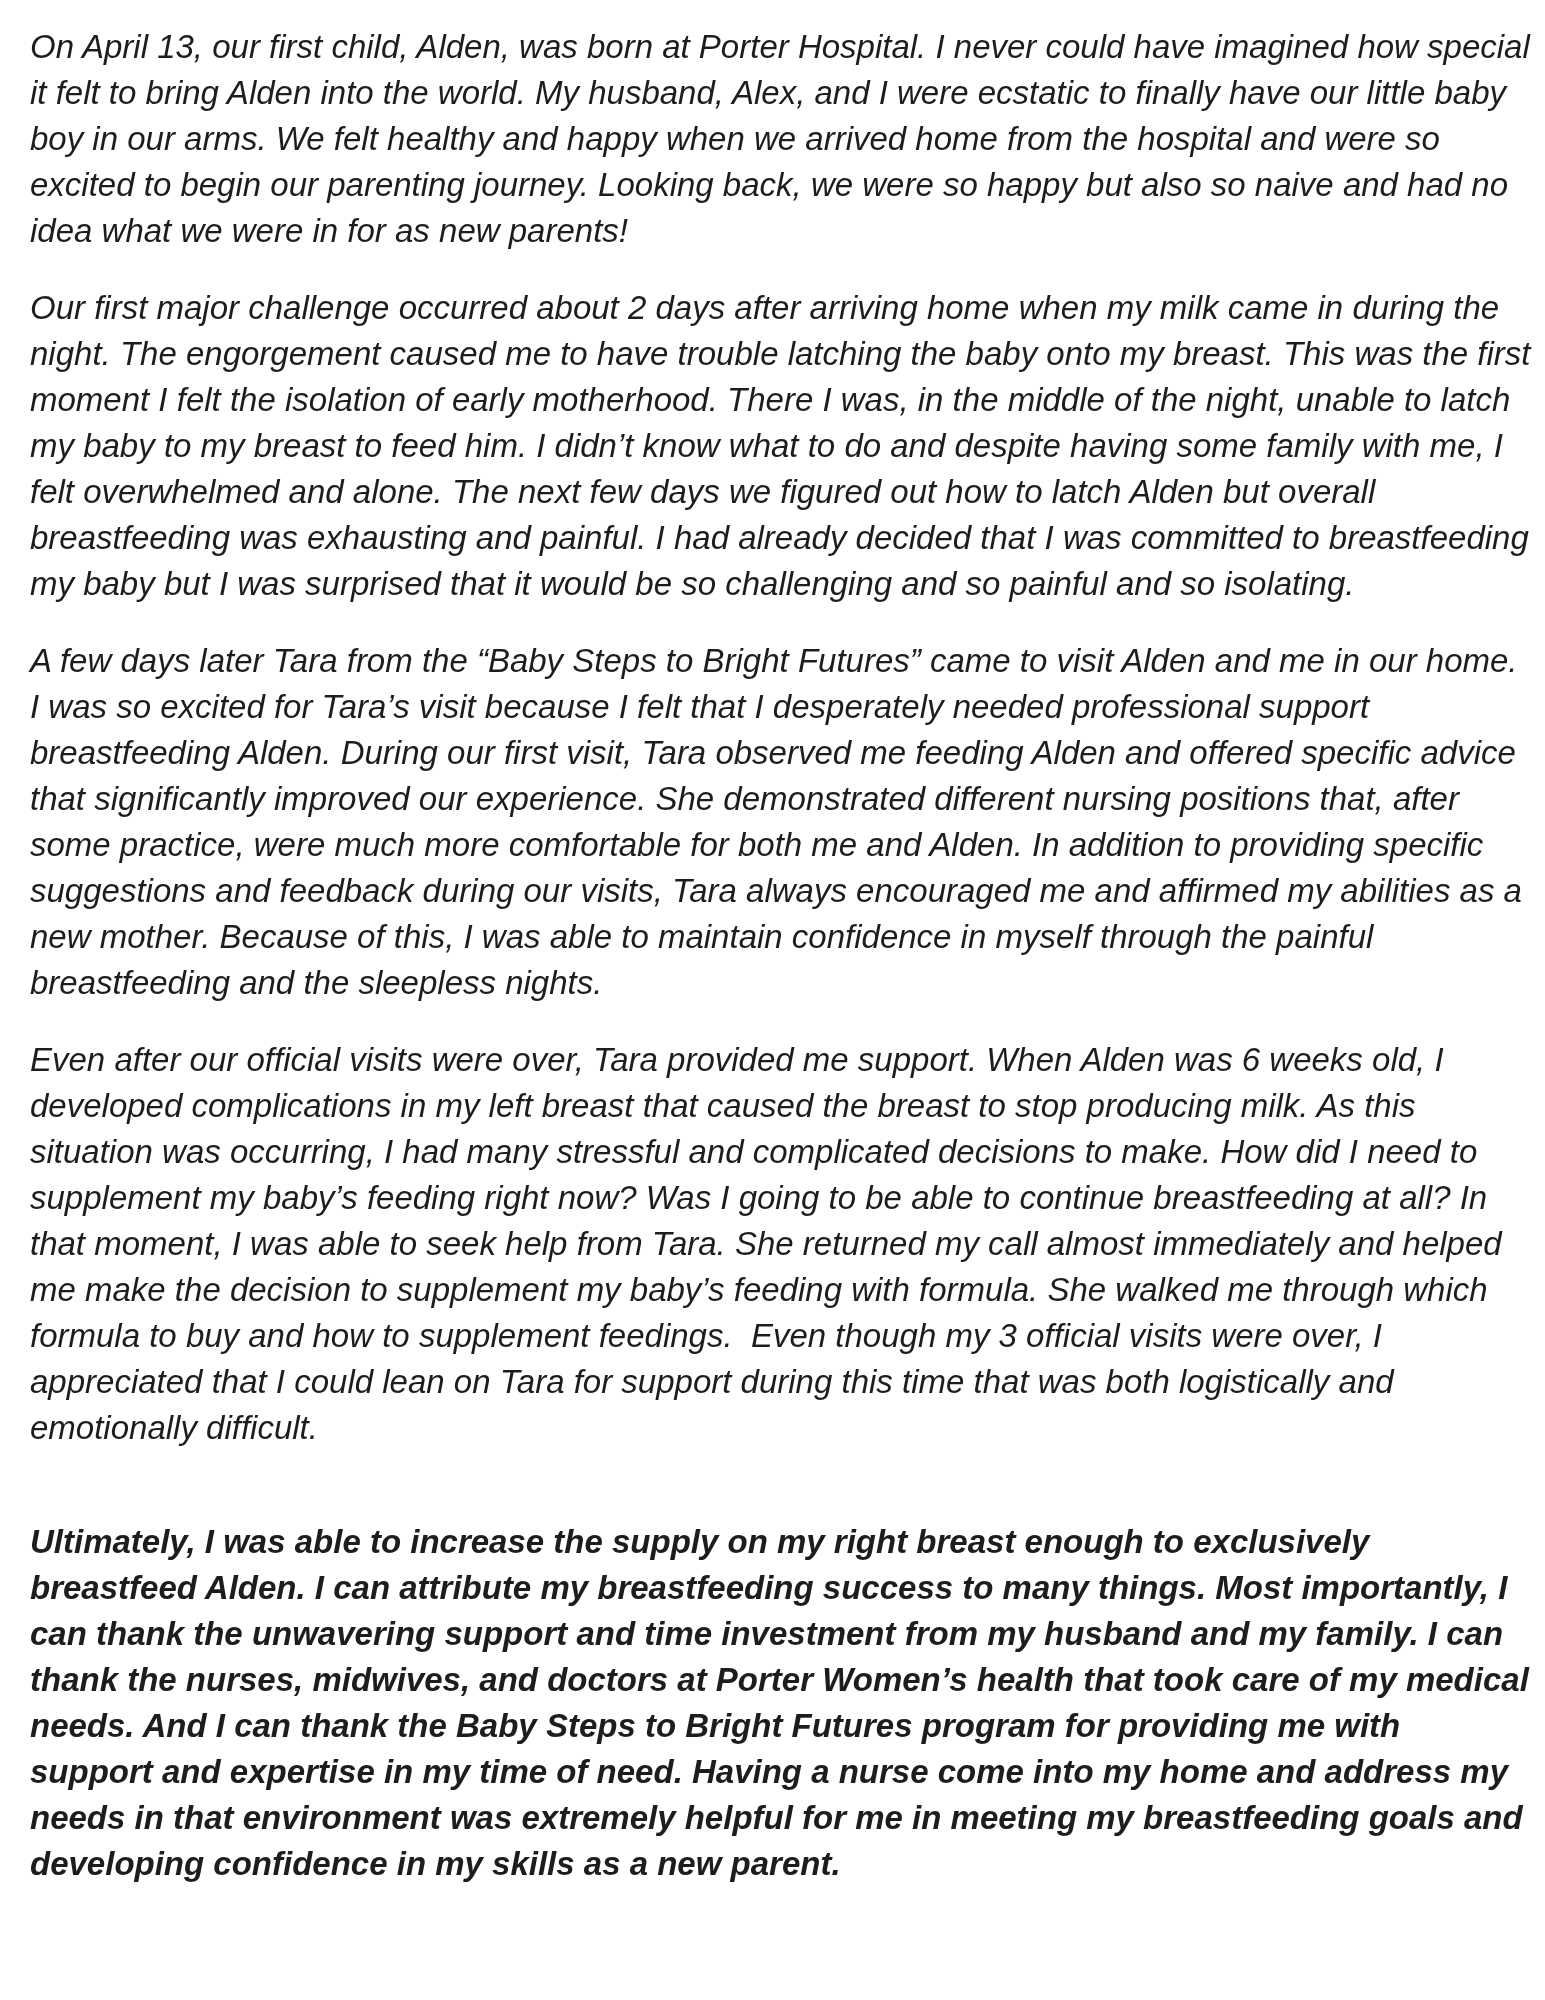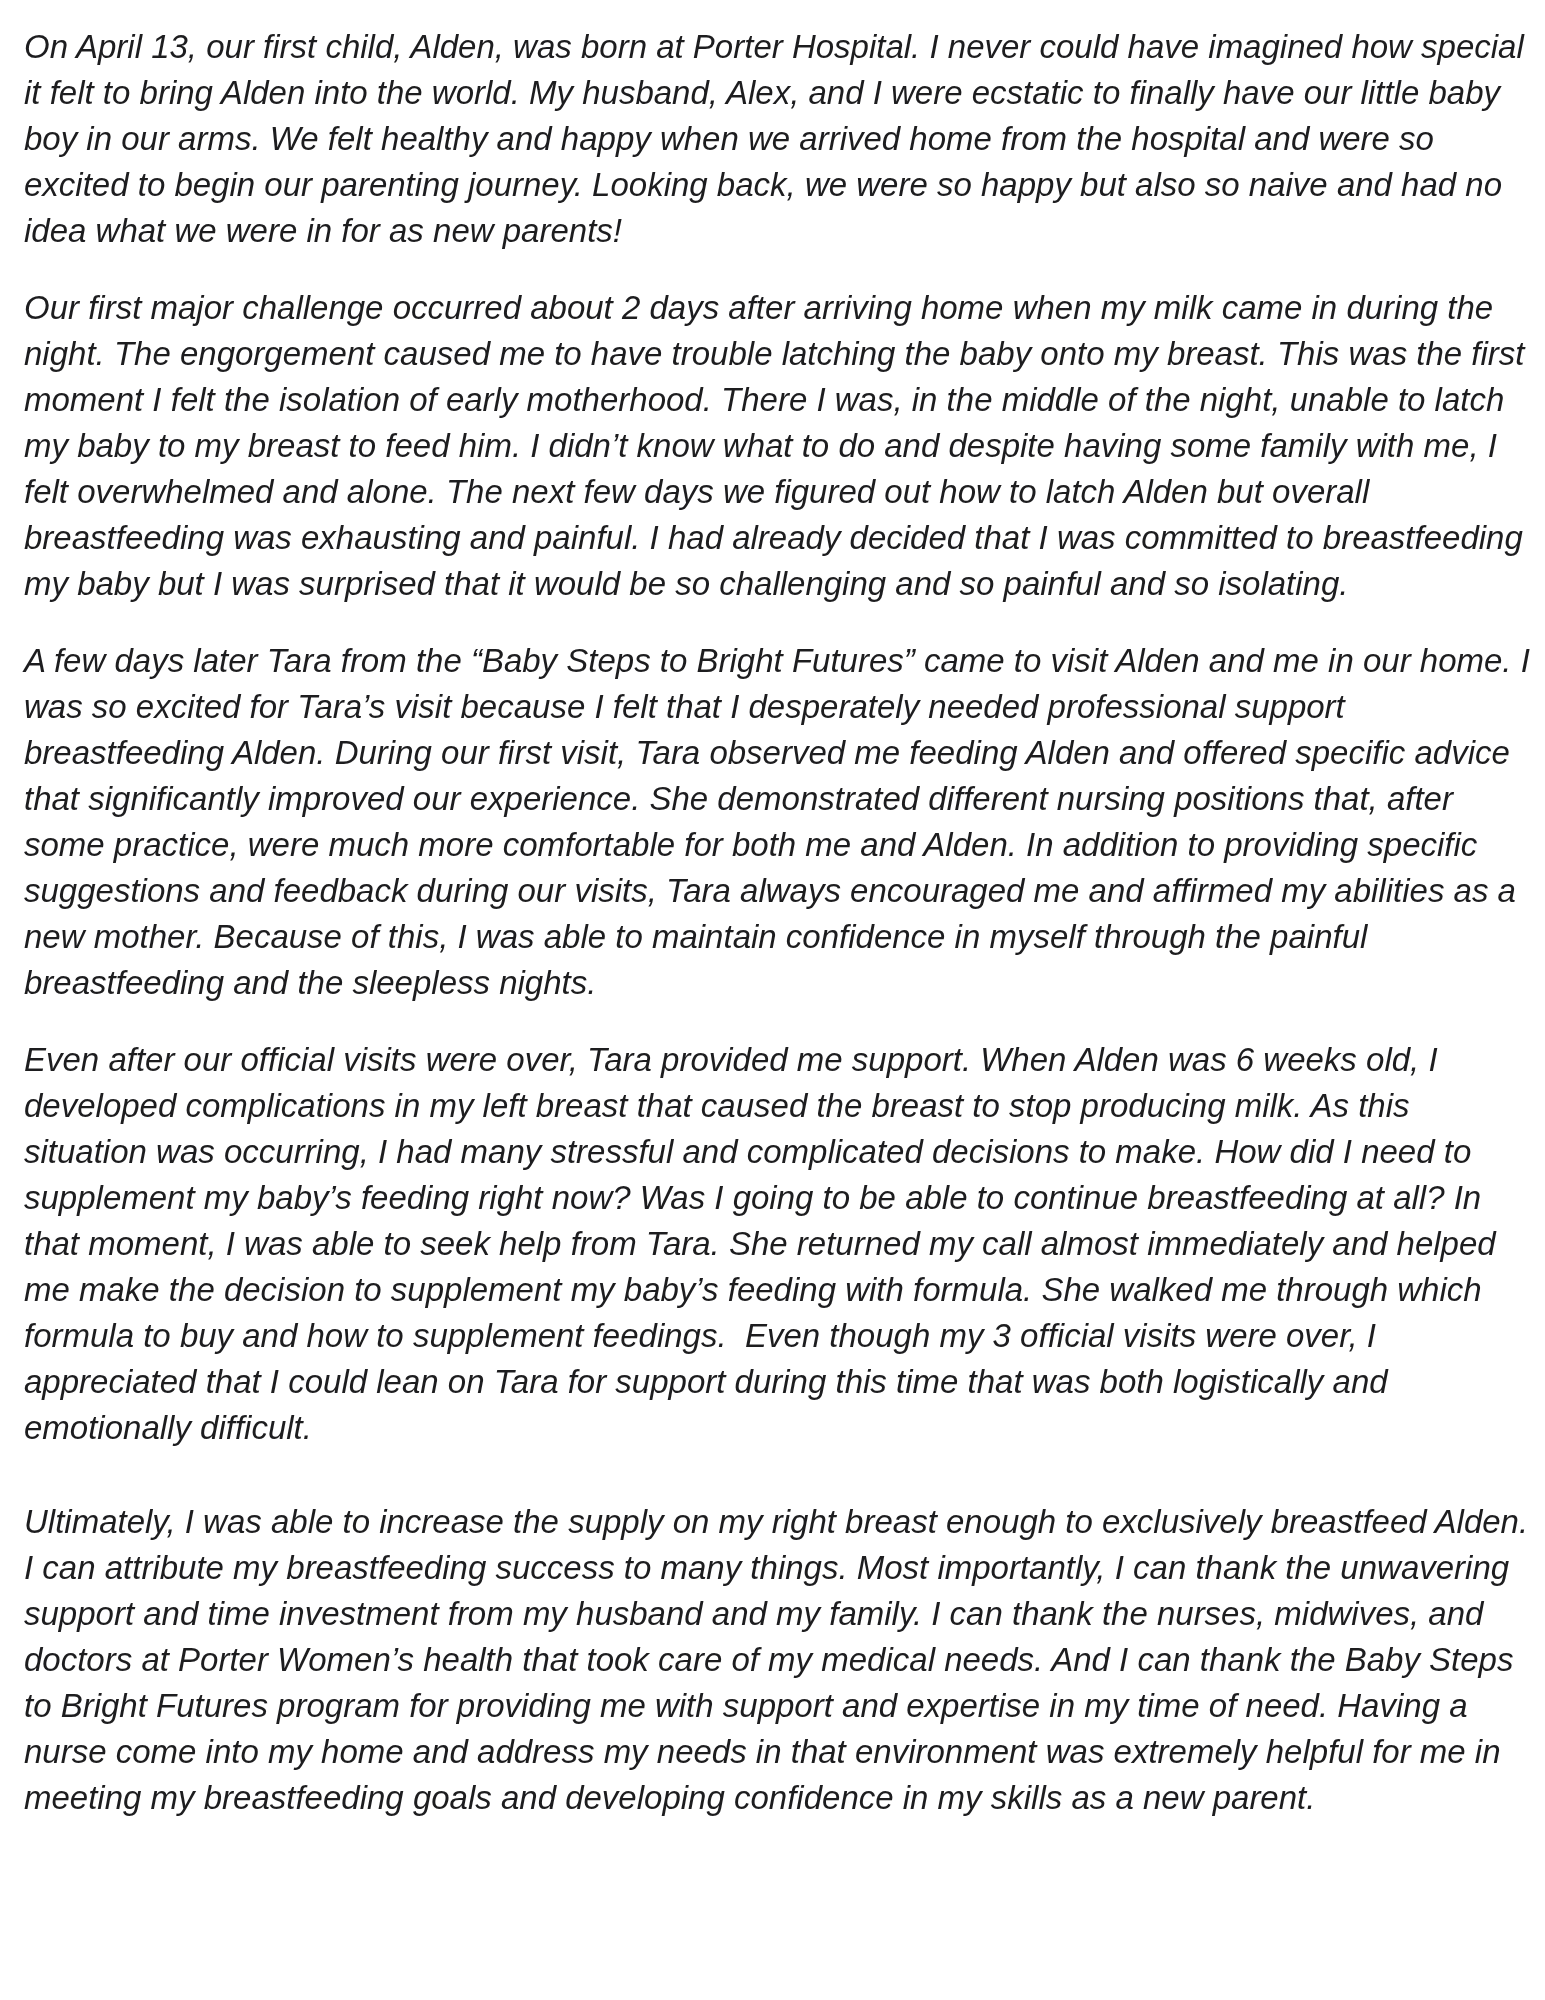--- a/index.html
+++ b/index.html
@@ -6,39 +6,40 @@
     margin: 0;
     padding: 0;
     background: #ffffff;
   }
   .page {
     position: relative;
     width: 1545px;
     height: 2000px;
     background: #ffffff;
     box-sizing: border-box;
-    padding: 24px 14px 0 24px;
+    padding: 24px 14px 0 30px;
     overflow: hidden;
   }
   .doc {
     font-family: "Liberation Sans", sans-serif;
     font-style: italic;
     font-weight: 400;
     font-size: 33px;
     line-height: 46px;
     color: #1d1d1f;
     letter-spacing: 0px;
   }
   .doc p {
     margin: 0 0 31px 0;
     white-space: pre-wrap;
     text-align: left;
   }
   .doc p.extra-gap {
-    margin-top: 48px;
+    margin-top: 68px;
+    font-weight: bold;
   }
 </style>
 </head>
 <body>
 
 <div class="page">
   <article class="doc">
     <p>On April 13, our first child, Alden, was born at Porter Hospital. I never could have imagined how special it felt to bring Alden into the world. My husband, Alex, and I were ecstatic to finally have our little baby boy in our arms. We felt healthy and happy when we arrived home from the hospital and were so excited to begin our parenting journey. Looking back, we were so happy but also so naive and had no idea what we were in for as new parents!</p>
     <p>Our first major challenge occurred about 2 days after arriving home when my milk came in during the night. The engorgement caused me to have trouble latching the baby onto my breast. This was the first moment I felt the isolation of early motherhood. There I was, in the middle of the night, unable to latch my baby to my breast to feed him. I didn’t know what to do and despite having some family with me, I felt overwhelmed and alone. The next few days we figured out how to latch Alden but overall breastfeeding was exhausting and painful. I had already decided that I was committed to breastfeeding my baby but I was surprised that it would be so challenging and so painful and so isolating.</p>
     <p>A few days later Tara from the “Baby Steps to Bright Futures” came to visit Alden and me in our home. I was so excited for Tara’s visit because I felt that I desperately needed professional support breastfeeding Alden. During our first visit, Tara observed me feeding Alden and offered specific advice that significantly improved our experience. She demonstrated different nursing positions that, after some practice, were much more comfortable for both me and Alden. In addition to providing specific suggestions and feedback during our visits, Tara always encouraged me and affirmed my abilities as a new mother. Because of this, I was able to maintain confidence in myself through the painful breastfeeding and the sleepless nights.</p>

